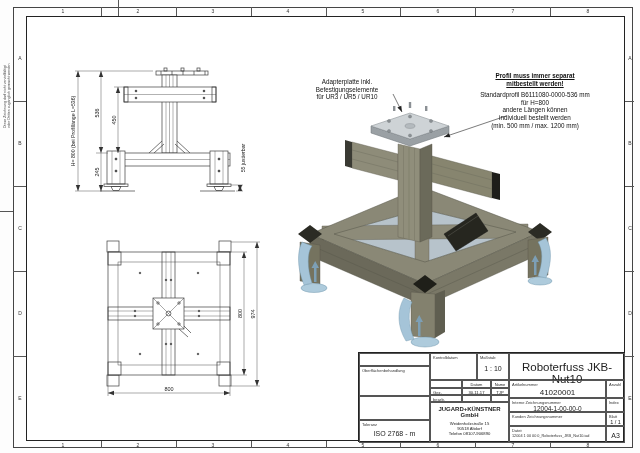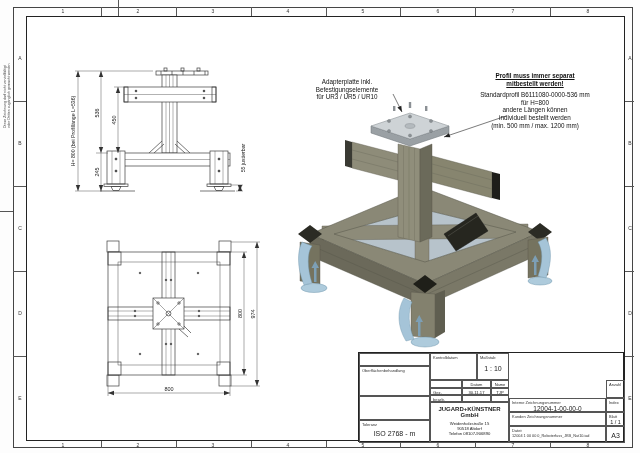--- a/index.html
+++ b/index.html
@@ -371,20 +371,27 @@
   <div class="cell" style="left:132px;top:42px;width:18px;height:7px"></div>
 
   <div class="cell" style="left:71px;top:49px;width:79px;height:41px;text-align:center">
     <div style="font-size:6px;font-weight:bold;margin-top:3px">JUGARD+KÜNSTNER</div>
     <div style="font-size:6px;font-weight:bold">GmbH</div>
     <div style="font-size:4.2px;margin-top:3px">Weidenholzstraße 15</div>
     <div style="font-size:4.2px">90518 Altdorf</div>
     <div style="font-size:4.2px">Telefon 08107-906890</div>
   </div>
 
+  <div class="cell" style="left:150px;top:0;width:116px;height:27px">
+    <span class="val-c" style="top:7px;font-size:11.5px">Roboterfuss JKB-Nut10</span>
+  </div>
+  <div class="cell" style="left:150px;top:27px;width:97px;height:18px">
+    <span class="lbl" style="left:2px;top:1px">Artikelnummer</span>
+    <span class="val-c" style="top:7px;font-size:8px">41020001</span>
+  </div>
   <div class="cell" style="left:247px;top:27px;width:19px;height:18px">
     <span class="lbl" style="left:2px;top:1px">Anzahl</span>
   </div>
   <div class="cell" style="left:150px;top:45px;width:97px;height:14px">
     <span class="lbl" style="left:2px;top:1px">Interne Zeichnungsnummer</span>
     <span class="val-c" style="top:6px;font-size:6.5px">12004-1-00-00-0</span>
   </div>
   <div class="cell" style="left:247px;top:45px;width:19px;height:14px">
     <span class="lbl" style="left:2px;top:1px">Index</span>
   </div>

